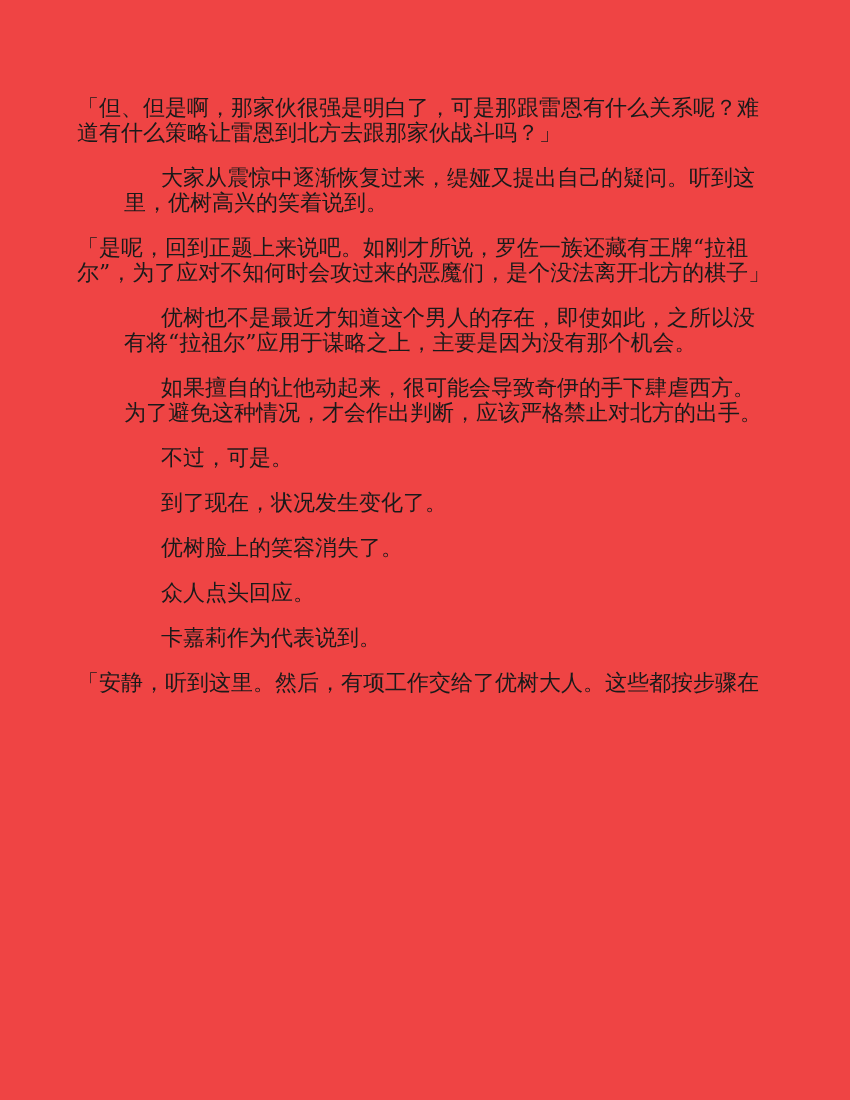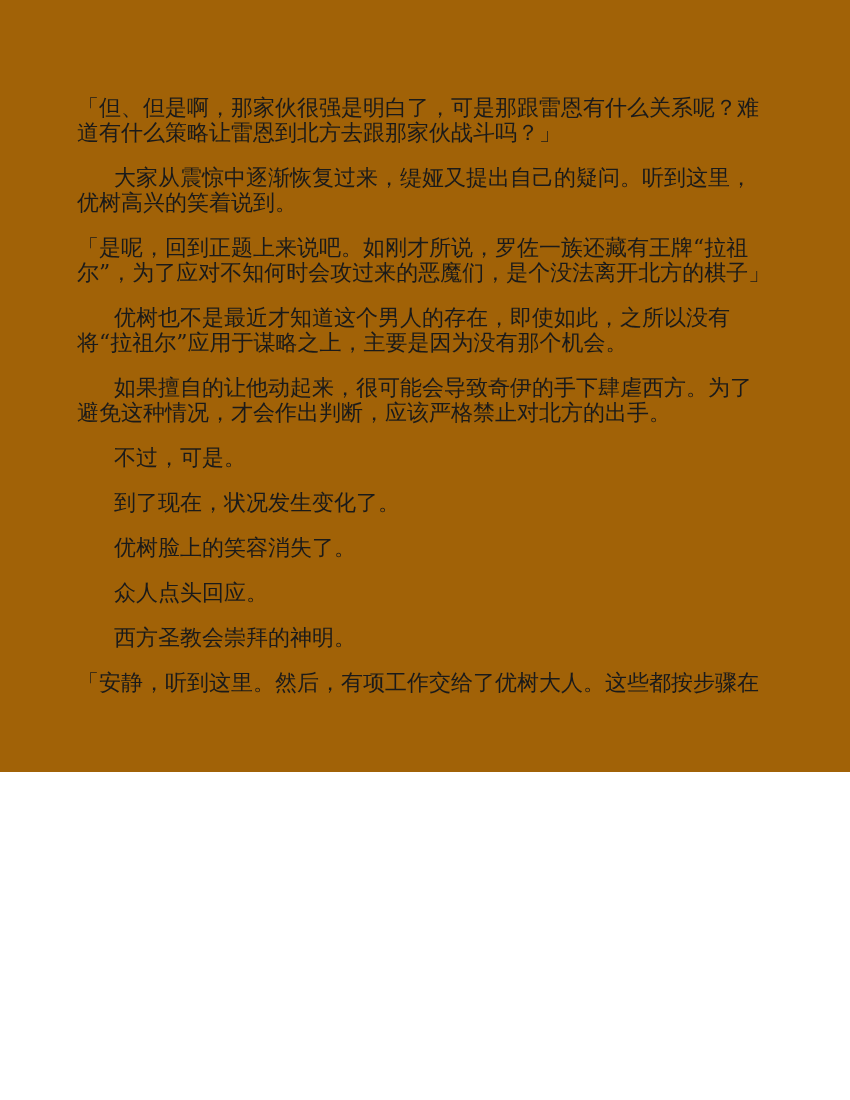--- a/index.html
+++ b/index.html
@@ -11,22 +11,22 @@
     width: 850px;
     height: 1100px;
     overflow: hidden;
     position: relative;
   }
   .page {
     position: absolute;
     left: 0;
     top: 0;
     width: 850px;
-    height: 772px;
-    background: #a16207;
+    height: 1100px;
+    background: #ef4444;
   }
   .text-column {
     position: absolute;
     left: 77px;
     top: 95px;
     width: 694px;
     color: #1a1a1a;
     font-family: "DejaVu Serif", "Liberation Serif", serif;
     font-size: 22px;
     line-height: 25px;
@@ -34,35 +34,36 @@
     letter-spacing: 0;
   }
   .para {
     margin: 0 0 20px 0;
     padding: 0;
     word-break: break-all;
     overflow-wrap: break-word;
   }
   .para.indent {
     text-indent: 37px;
+    margin-left: 47px;
   }
   .para.dialogue {
     text-indent: 0;
   }
 </style>
 </head>
 <body>
 
 <div class="page">
   <div class="text-column">
     <p class="para dialogue">「但、但是啊，那家伙很强是明白了，可是那跟雷恩有什么关系呢？难道有什么策略让雷恩到北方去跟那家伙战斗吗？」</p>
     <p class="para indent">大家从震惊中逐渐恢复过来，缇娅又提出自己的疑问。听到这里，优树高兴的笑着说到。</p>
     <p class="para dialogue">「是呢，回到正题上来说吧。如刚才所说，罗佐一族还藏有王牌“拉祖尔”，为了应对不知何时会攻过来的恶魔们，是个没法离开北方的棋子」</p>
     <p class="para indent">优树也不是最近才知道这个男人的存在，即使如此，之所以没有将“拉祖尔”应用于谋略之上，主要是因为没有那个机会。</p>
     <p class="para indent">如果擅自的让他动起来，很可能会导致奇伊的手下肆虐西方。为了避免这种情况，才会作出判断，应该严格禁止对北方的出手。</p>
     <p class="para indent">不过，可是。</p>
     <p class="para indent">到了现在，状况发生变化了。</p>
     <p class="para indent">优树脸上的笑容消失了。</p>
     <p class="para indent">众人点头回应。</p>
-    <p class="para indent">西方圣教会崇拜的神明。</p>
+    <p class="para indent">卡嘉莉作为代表说到。</p>
     <p class="para dialogue">「安静，听到这里。然后，有项工作交给了优树大人。这些都按步骤在</p>
   </div>
 </div>
 
 </body></html>

